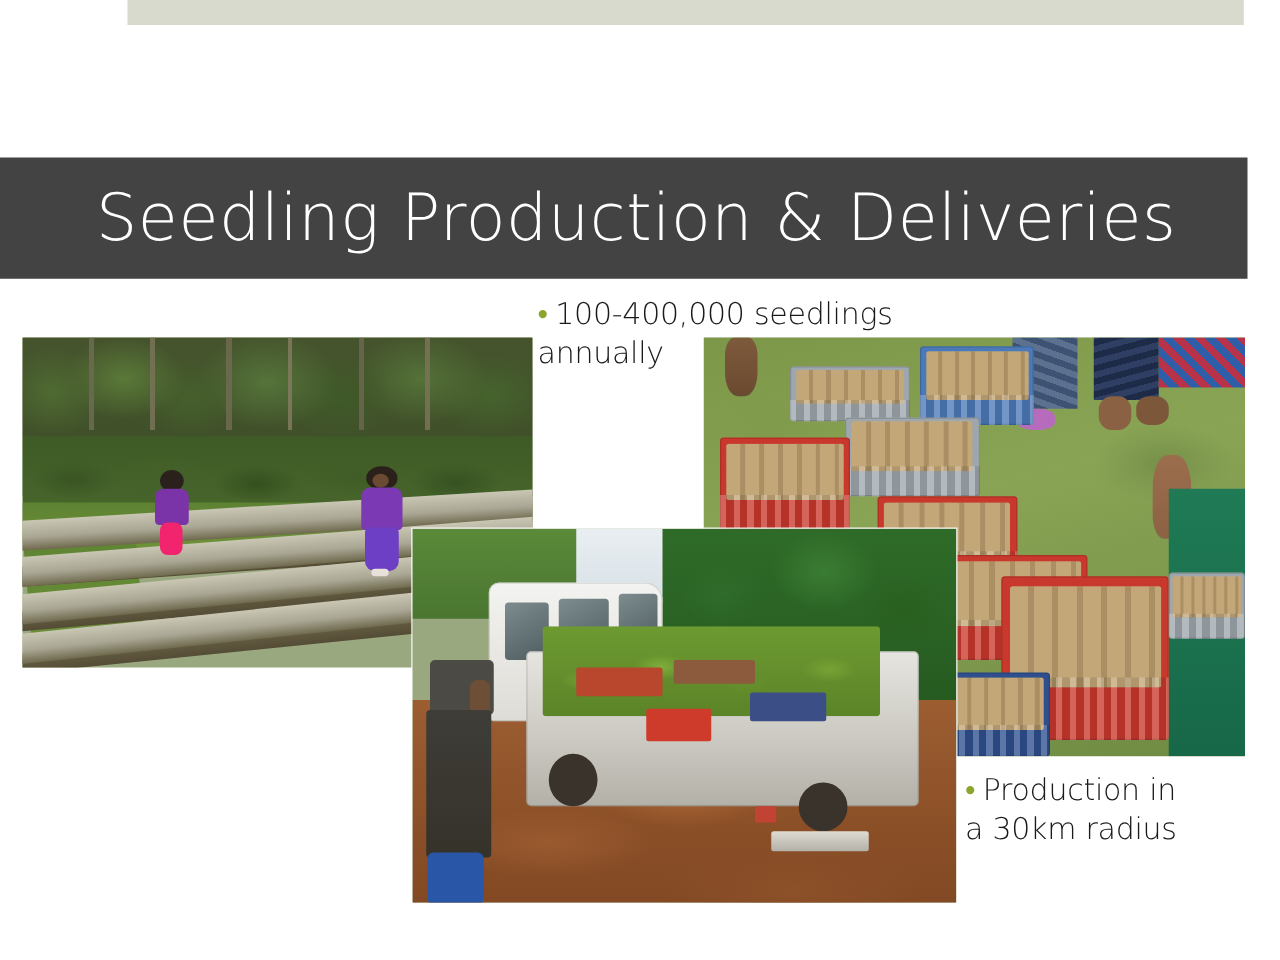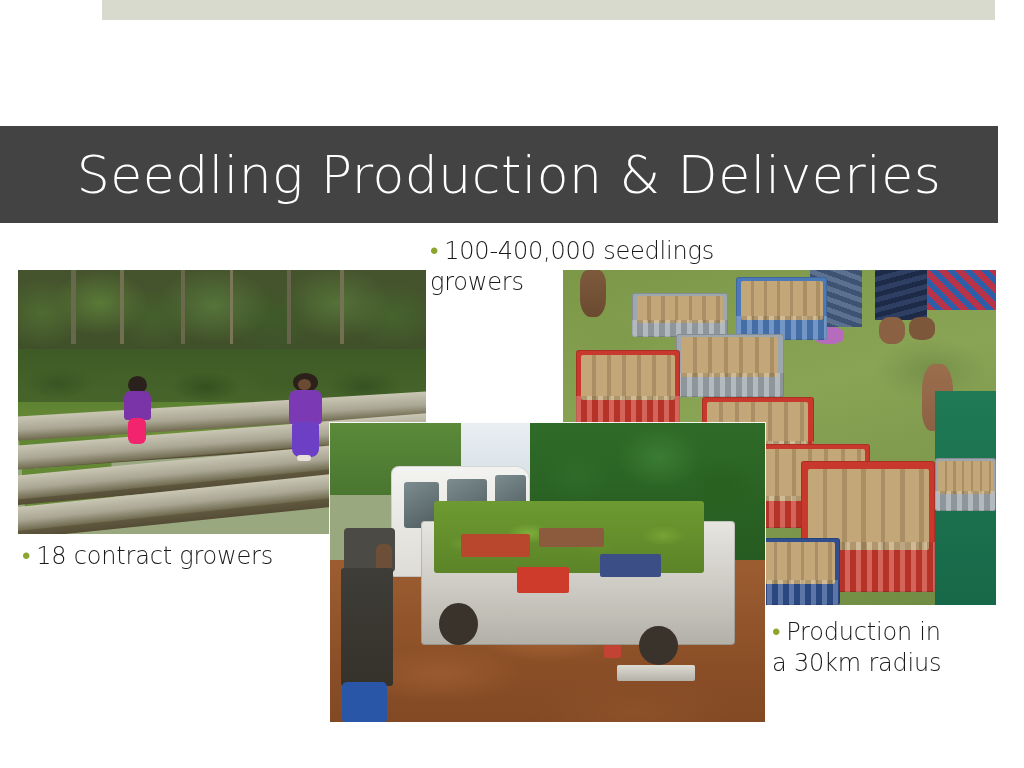--- a/index.html
+++ b/index.html
@@ -473,29 +473,24 @@
         <div class="pants"></div>
         <div class="boot"></div>
     </div>
   </div>
 
   <div class="bullet-block" id="bullet-seedlings">
     <span class="bullet-line">
       <span class="dot">•</span><span>100-400,000 seedlings</span>
     </span>
     <span class="bullet-line indent">
-      <span>growers</span>
+      <span>annually</span>
     </span>
   </div>
 
-  <div class="bullet-block" id="bullet-growers">
-    <span class="bullet-line">
-      <span class="dot">•</span><span>18 contract growers</span>
-    </span>
-  </div>
 
   <div class="bullet-block" id="bullet-radius">
     <span class="bullet-line">
       <span class="dot">•</span><span>Production in</span>
     </span>
     <span class="bullet-line indent">
       <span>a 30km radius</span>
     </span>
   </div>
 

